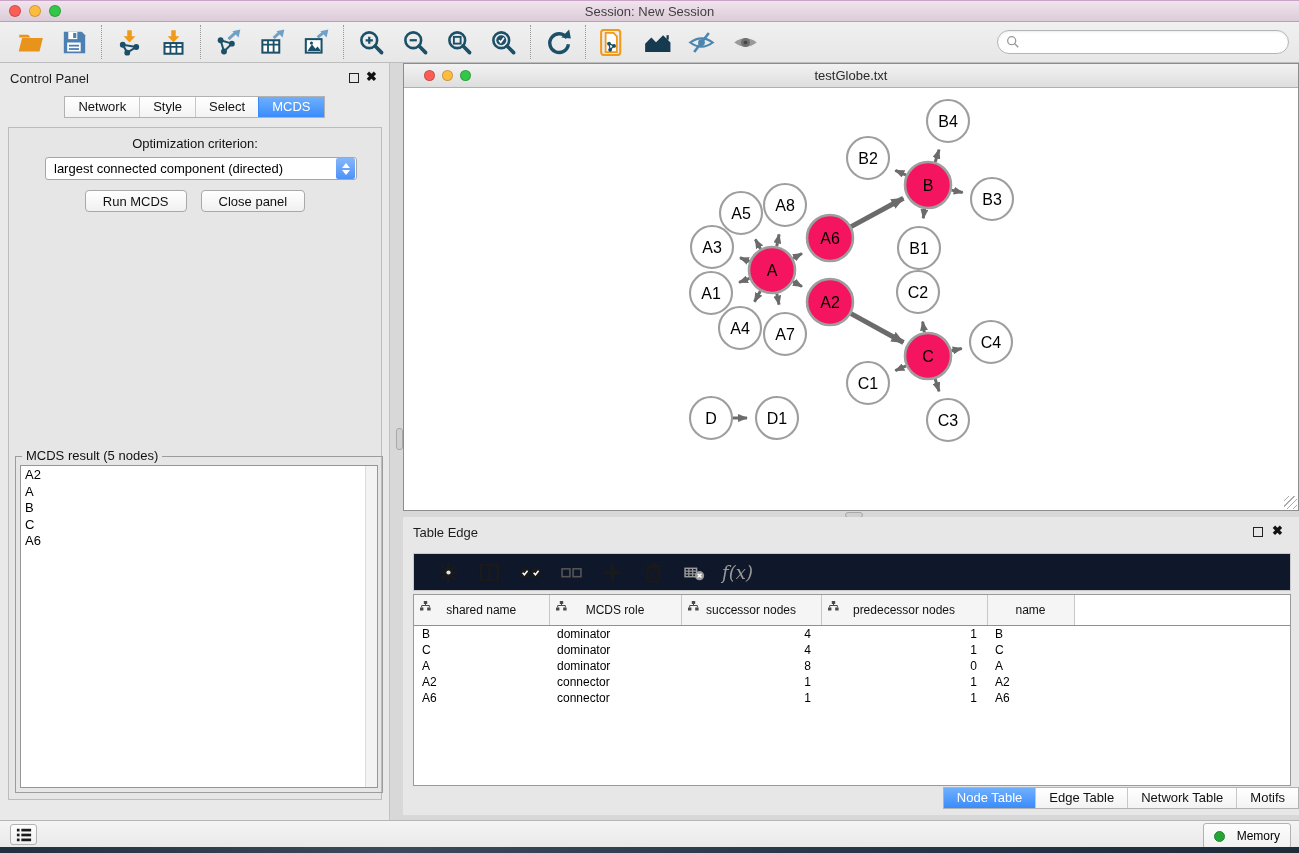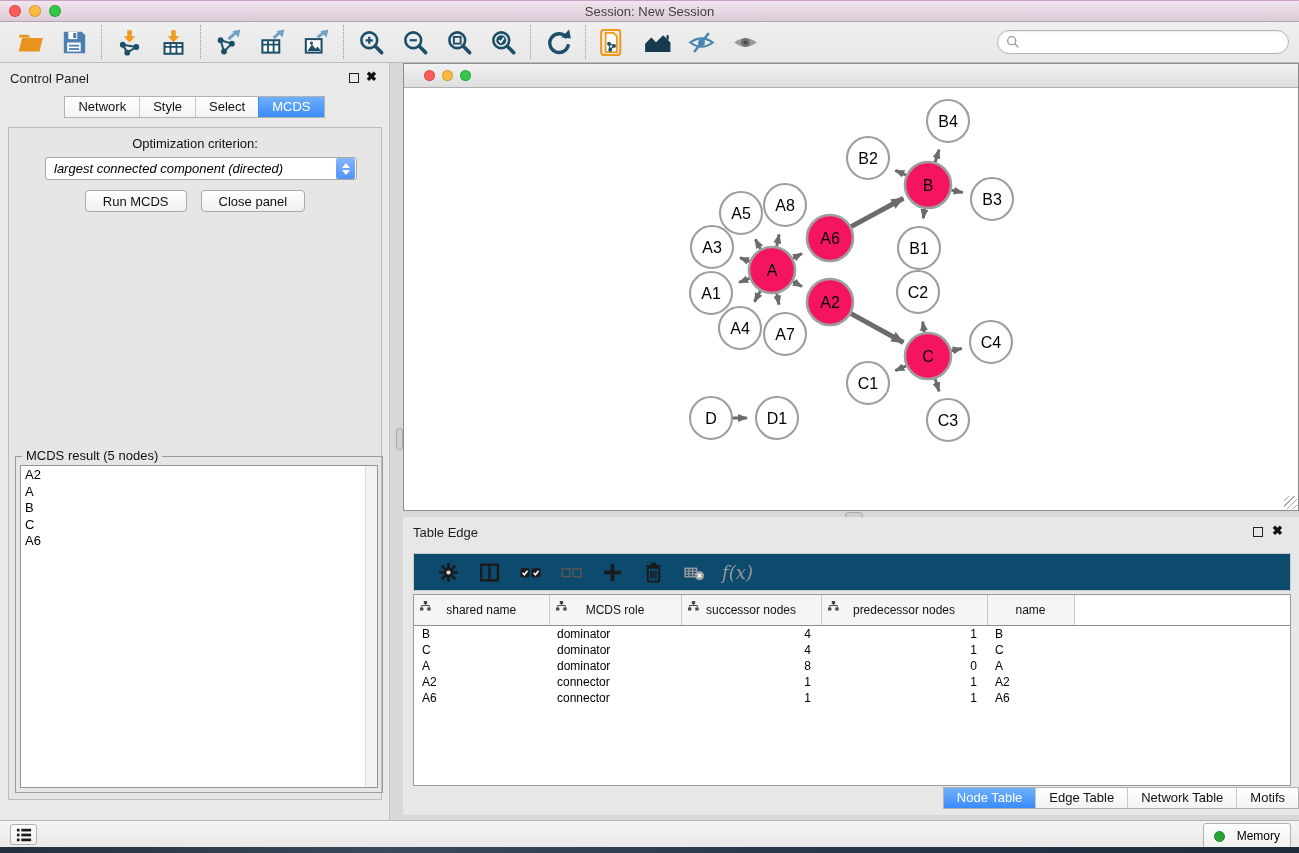--- a/index.html
+++ b/index.html
@@ -32,21 +32,21 @@
   .float-ico{position:absolute;top:10px;width:10px;height:10px;border:1.6px solid #222;}
   .close-ico{position:absolute;top:7px;font-size:13px;font-weight:bold;color:#111;line-height:14px;}
   .cp-tabs{position:absolute;left:0;top:33px;width:100%;display:flex;justify-content:center;}
   .segmented{display:flex;border:1px solid #b2b2b2;border-radius:0;overflow:hidden;background:#fff;height:22px;}
   .seg{padding:2px 13px;font-size:13px;color:#111;border-left:1px solid #c8c8c8;background:linear-gradient(#fff,#f3f3f3);white-space:nowrap;}
   .seg:first-child{border-left:none;}
   .seg.active{background:linear-gradient(#6fb0fd,#3a8bfb);color:#fff;border-left-color:#3a8bfb;}
   .cp-content{position:absolute;left:8px;top:64px;width:374px;height:673px;background:#e6e6e6;border:1px solid #bcbcbc;}
   .opt-label{position:absolute;left:0;top:8px;width:100%;text-align:center;font-size:13px;color:#111;}
   .dropdown{position:absolute;left:36px;top:29px;width:312px;height:23px;background:#fff;border:1px solid #a6a6a6;border-radius:3px;display:flex;align-items:center;}
-  .dropdown .val{flex:1;font-size:13px;padding-left:8px;white-space:nowrap;overflow:hidden;font-style:italic;}
+  .dropdown .val{flex:1;font-size:13px;padding-left:8px;white-space:nowrap;overflow:hidden;}
   .stepper{width:19px;height:21px;background:linear-gradient(#85b6fb,#4e92f8);border-radius:2px;margin-right:1px;
     display:flex;flex-direction:column;align-items:center;justify-content:center;gap:2px;}
   .tri-up{width:0;height:0;border-left:4px solid transparent;border-right:4px solid transparent;border-bottom:5px solid #fff;}
   .tri-dn{width:0;height:0;border-left:4px solid transparent;border-right:4px solid transparent;border-top:5px solid #fff;}
   .cp-buttons{position:absolute;left:0;top:62px;width:100%;display:flex;justify-content:center;gap:14px;}
   .btn{height:22px;padding:0 17px;background:linear-gradient(#fff,#f0f0f0);border:1px solid #a9a9a9;border-radius:4px;font-size:13px;color:#111;}
   .result-frame{position:absolute;left:6px;top:328px;width:368px;height:337px;border:1px solid #9c9c9c;}
   .result-legend{position:absolute;top:-9px;left:6px;background:#e6e6e6;padding:0 4px;font-size:13px;color:#111;}
   .result-box{position:absolute;left:4px;right:4px;top:8px;bottom:4px;background:#fff;border:1px solid #959595;}
   .result-track{position:absolute;top:0;bottom:0;right:0;width:12px;background:#f3f3f3;border-left:1px solid #dcdcdc;}
@@ -63,21 +63,21 @@
   .nw-title{position:absolute;left:0;right:0;top:4px;text-align:center;font-size:13px;color:#2a2a2a;}
   .nw-canvas{position:absolute;left:0;top:24px;right:0;bottom:0;background:#fff;overflow:hidden;}
   .nw-canvas svg{position:absolute;left:0;top:0;}
   .resize-grip{position:absolute;right:1px;bottom:1px;width:13px;height:13px;
     background:repeating-linear-gradient(135deg,transparent 0 3px,#aaa 3px 4px);}
   .vgrip{position:absolute;left:396px;top:428px;width:7px;height:22px;background:#d0d0d0;border:1px solid #a8a8a8;border-radius:3px;}
   .hgrip{position:absolute;left:845px;top:512px;width:18px;height:6px;background:#d0d0d0;border:1px solid #a8a8a8;border-radius:3px;}
 
   
   .tpanel{position:absolute;left:403px;top:517px;width:896px;height:298px;background:#e7e7e7;}
-  .tp-toolbar{position:absolute;left:10px;top:36px;width:878px;height:38px;background:#0c4a6e;border:1px solid #c9c9c9;
+  .tp-toolbar{position:absolute;left:10px;top:36px;width:878px;height:38px;background:#0f172a;border:1px solid #c9c9c9;
     display:flex;align-items:center;padding-left:16px;gap:4px;}
   .tp-ico{width:37px;height:30px;display:flex;align-items:center;justify-content:center;}
   .tp-ico svg{width:21px;height:21px;}
   .fx{font-family:"DejaVu Serif",serif;font-style:italic;font-size:18px;color:#9a9a9a;padding-left:4px;}
   .tp-table-wrap{position:absolute;left:10px;top:77px;width:878px;height:192px;background:#fff;border:1px solid #9a9a9a;overflow:hidden;}
   table.ntable{border-collapse:collapse;table-layout:fixed;width:100%;}
   .ntable th{height:22px;background:#f5f5f5;border-right:1px solid #c8c8c8;border-bottom:1px solid #8f8f8f;
     font-weight:normal;font-size:12px;color:#111;position:relative;padding:8px;}
   .ntable th.filler{background:#fff;border-right:none;}
   .th-ico{position:absolute;left:6px;top:6px;}
@@ -303,20 +303,21 @@
 
   <div class="workspace"></div>
 
   <div class="netwin">
     <div class="nw-titlebar">
       <div class="traffic">
         <span class="tl red"></span>
         <span class="tl yel"></span>
         <span class="tl grn"></span>
       </div>
+      <div class="nw-title">testGlobe.txt</div>
     </div>
     <div class="nw-canvas">
       <svg id="graph-svg" width="894" height="422" viewBox="0 0 894 422">
           <defs>
             <marker id="arrow" orient="auto" markerUnits="userSpaceOnUse" markerWidth="10" markerHeight="8" refX="9" refY="4">
               <path d="M0 0 L10 4 L0 8 Z" fill="#6B6B6B"></path>
             </marker>
             <marker id="arrowT" orient="auto" markerUnits="userSpaceOnUse" markerWidth="13" markerHeight="11" refX="12" refY="5.5">
               <path d="M0 0 L13 5.5 L0 11 Z" fill="#6B6B6B"></path>
             </marker>

